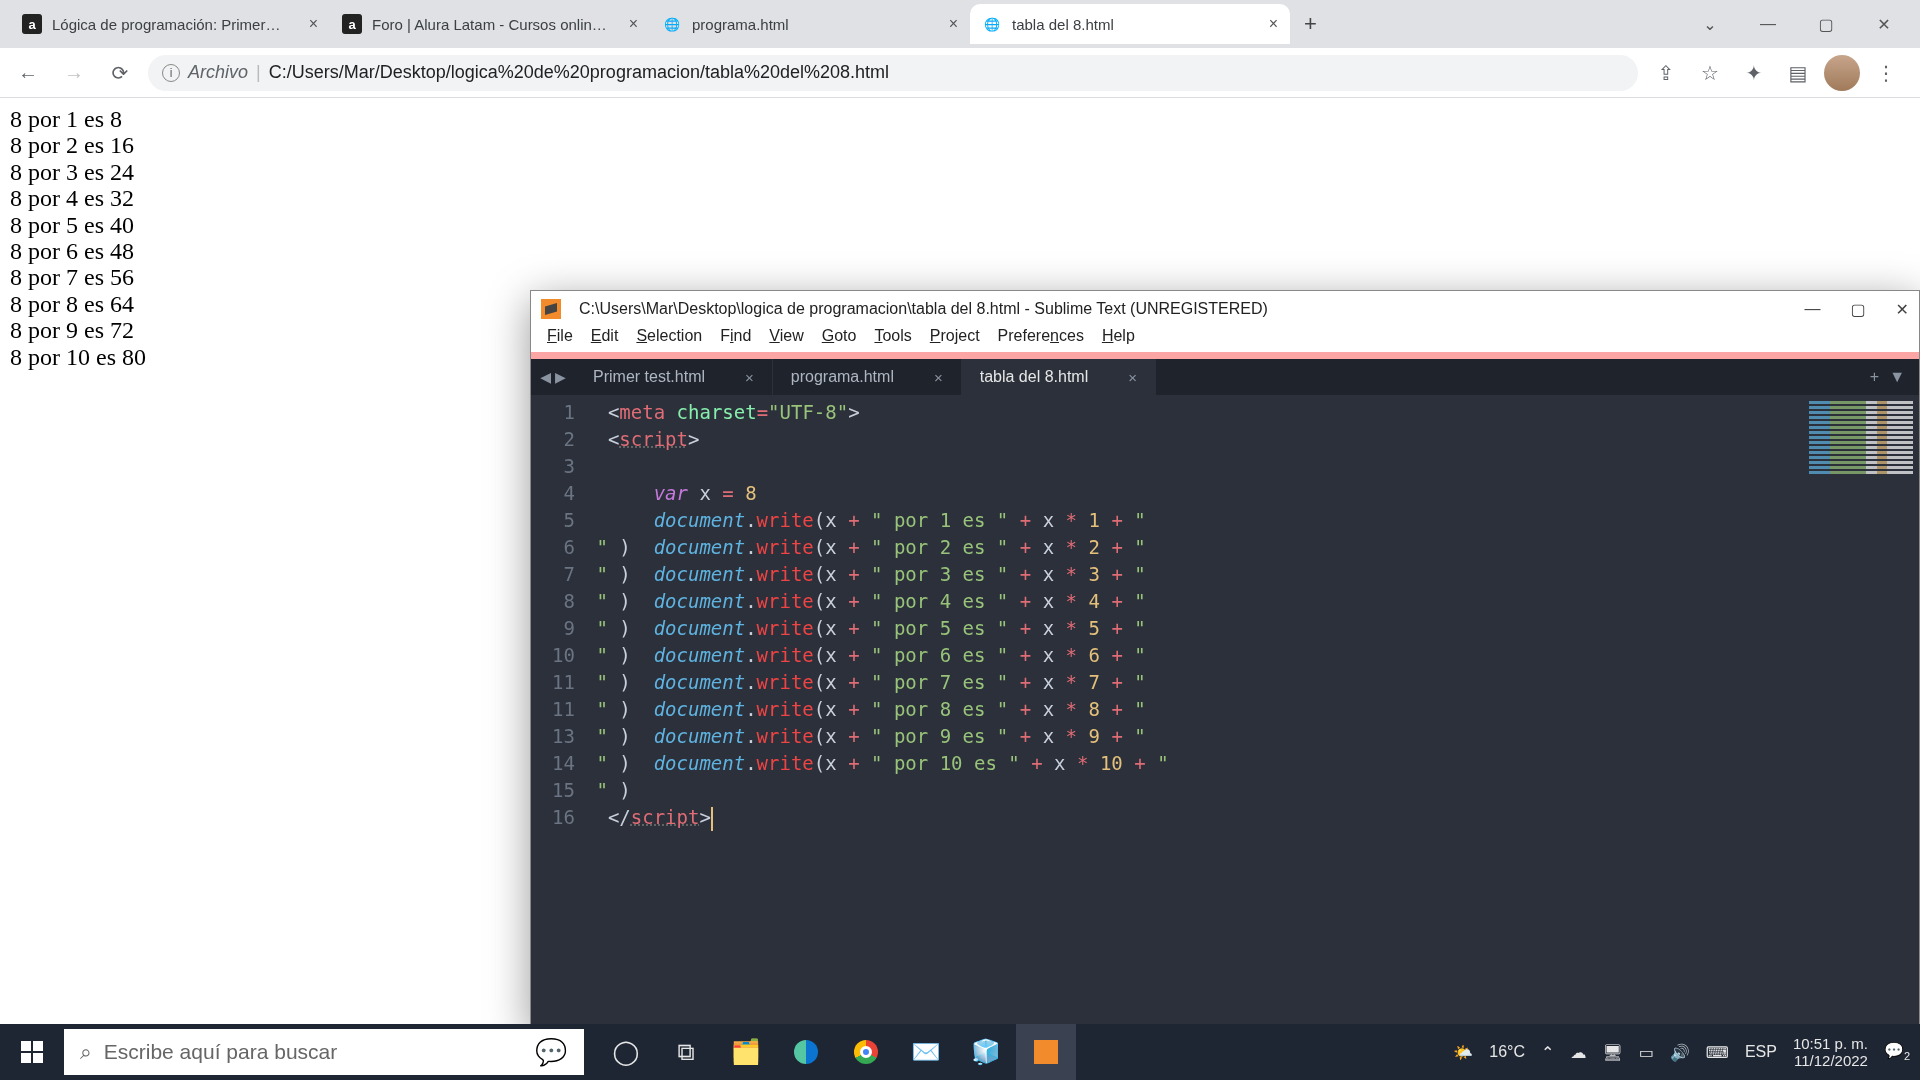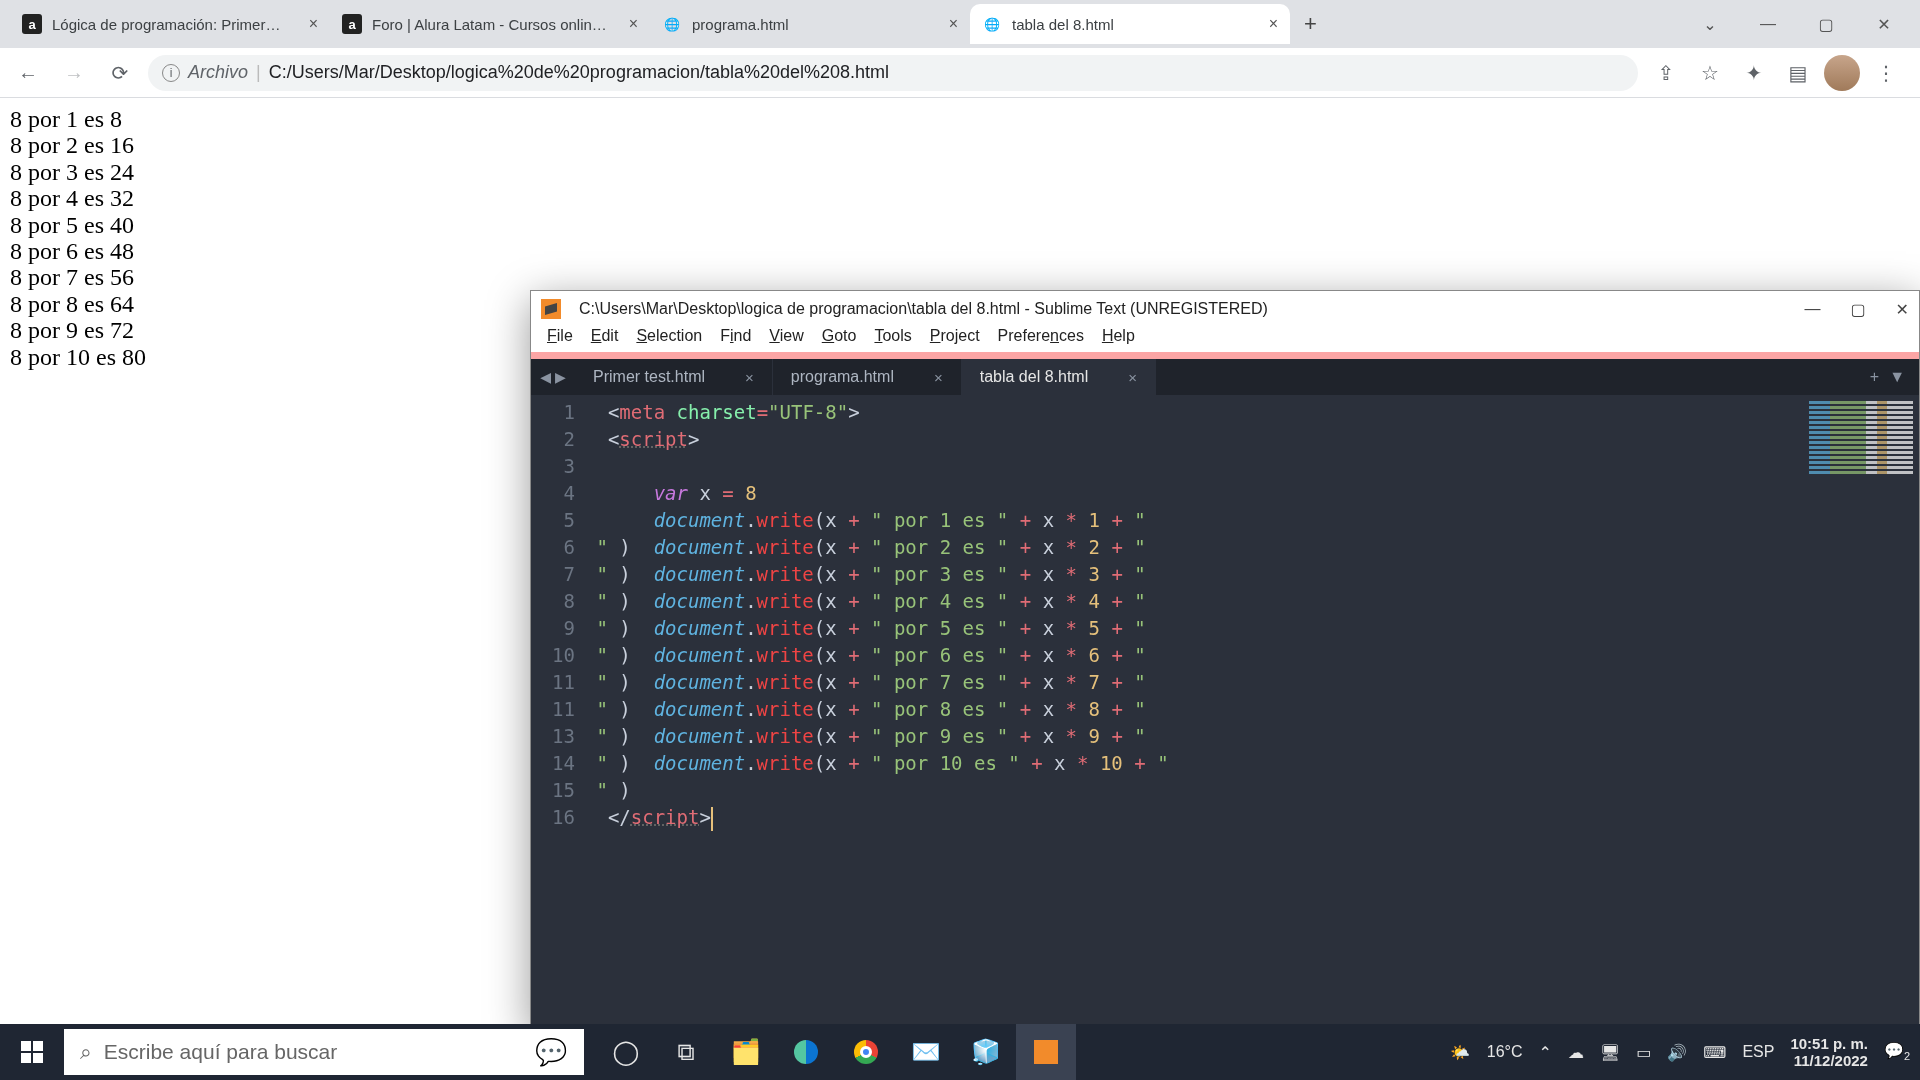--- a/index.html
+++ b/index.html
@@ -66,21 +66,21 @@
 
 .taskbar { position: absolute; left: 0; bottom: 0; width: 100%; height: 56px; background: #1f2633; display: flex; align-items: center; color: #e6e6e6; }
 .start { width: 64px; height: 56px; display: flex; align-items: center; justify-content: center; font-size: 22px; }
 .win-icon { display: inline-grid; grid-template-columns: 10px 10px; grid-template-rows: 10px 10px; gap: 2px; }
 .win-icon i { background: #fff; }
 .search-box { width: 520px; height: 46px; background: #fff; display: flex; align-items: center; gap: 12px; padding: 0 16px; color: #666; font-size: 21px; }
 .task-icons { display: flex; align-items: center; height: 56px; margin-left: 12px; }
 .task-icons .ti { width: 60px; height: 56px; display: flex; align-items: center; justify-content: center; font-size: 24px; cursor: pointer; }
 .ti.active { background: #3a4252; }
 .tray { margin-left: auto; display: flex; align-items: center; gap: 16px; padding-right: 10px; font-size: 16px; }
-.tray .clock { text-align: right; font-size: 15px; line-height: 1.15; font-weight: bold; }
+.tray .clock { text-align: right; font-size: 15px; line-height: 1.15; }
 .chrome-icon { width:24px; height:24px; border-radius:50%; background: conic-gradient(#ea4335 0 120deg,#34a853 120deg 240deg,#fbbc05 240deg 360deg); position:relative; }
 .chrome-icon::after { content:""; position:absolute; inset:6px; background:#4285f4; border:3px solid #fff; border-radius:50%; }
 .edge-icon { width:24px;height:24px;border-radius:50%;background:conic-gradient(#0b74d1 0 180deg,#54c6a1 180deg 360deg); }
 .sublime-icon { width:24px;height:24px;background:#f28b2b; }
 </style>
 </head>
 <body>
 
 <div class="browser-tabs">
   <div class="browser-tab">

